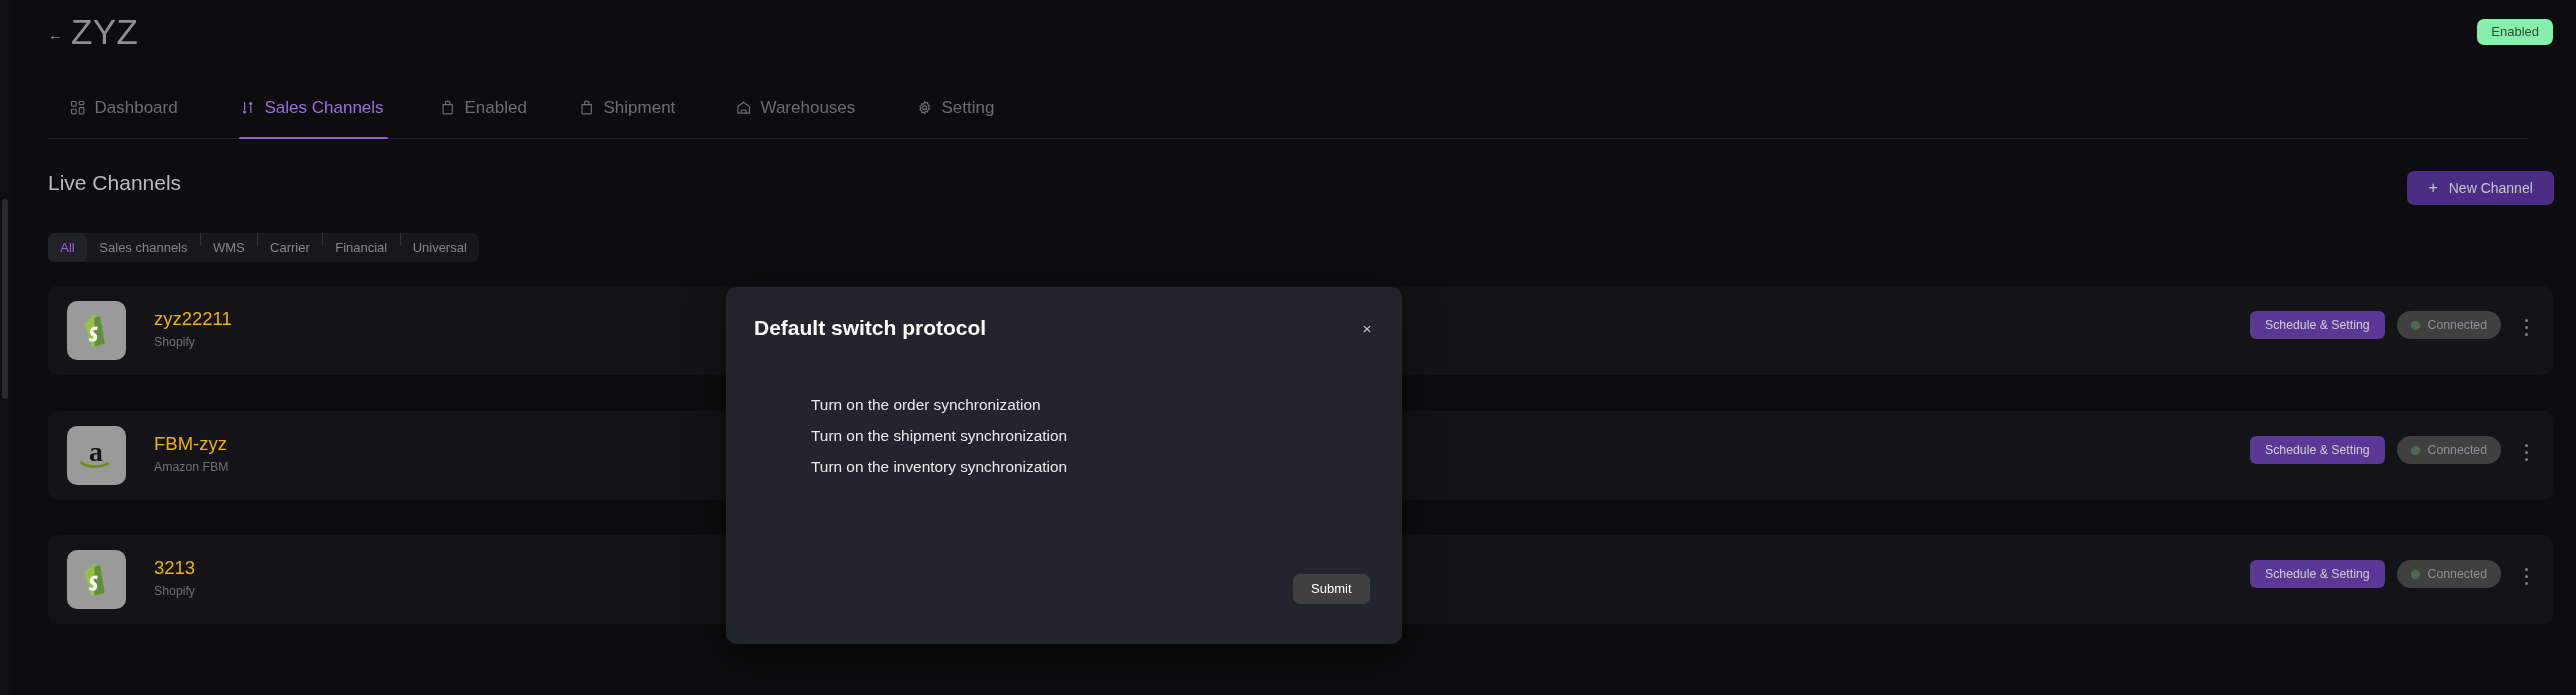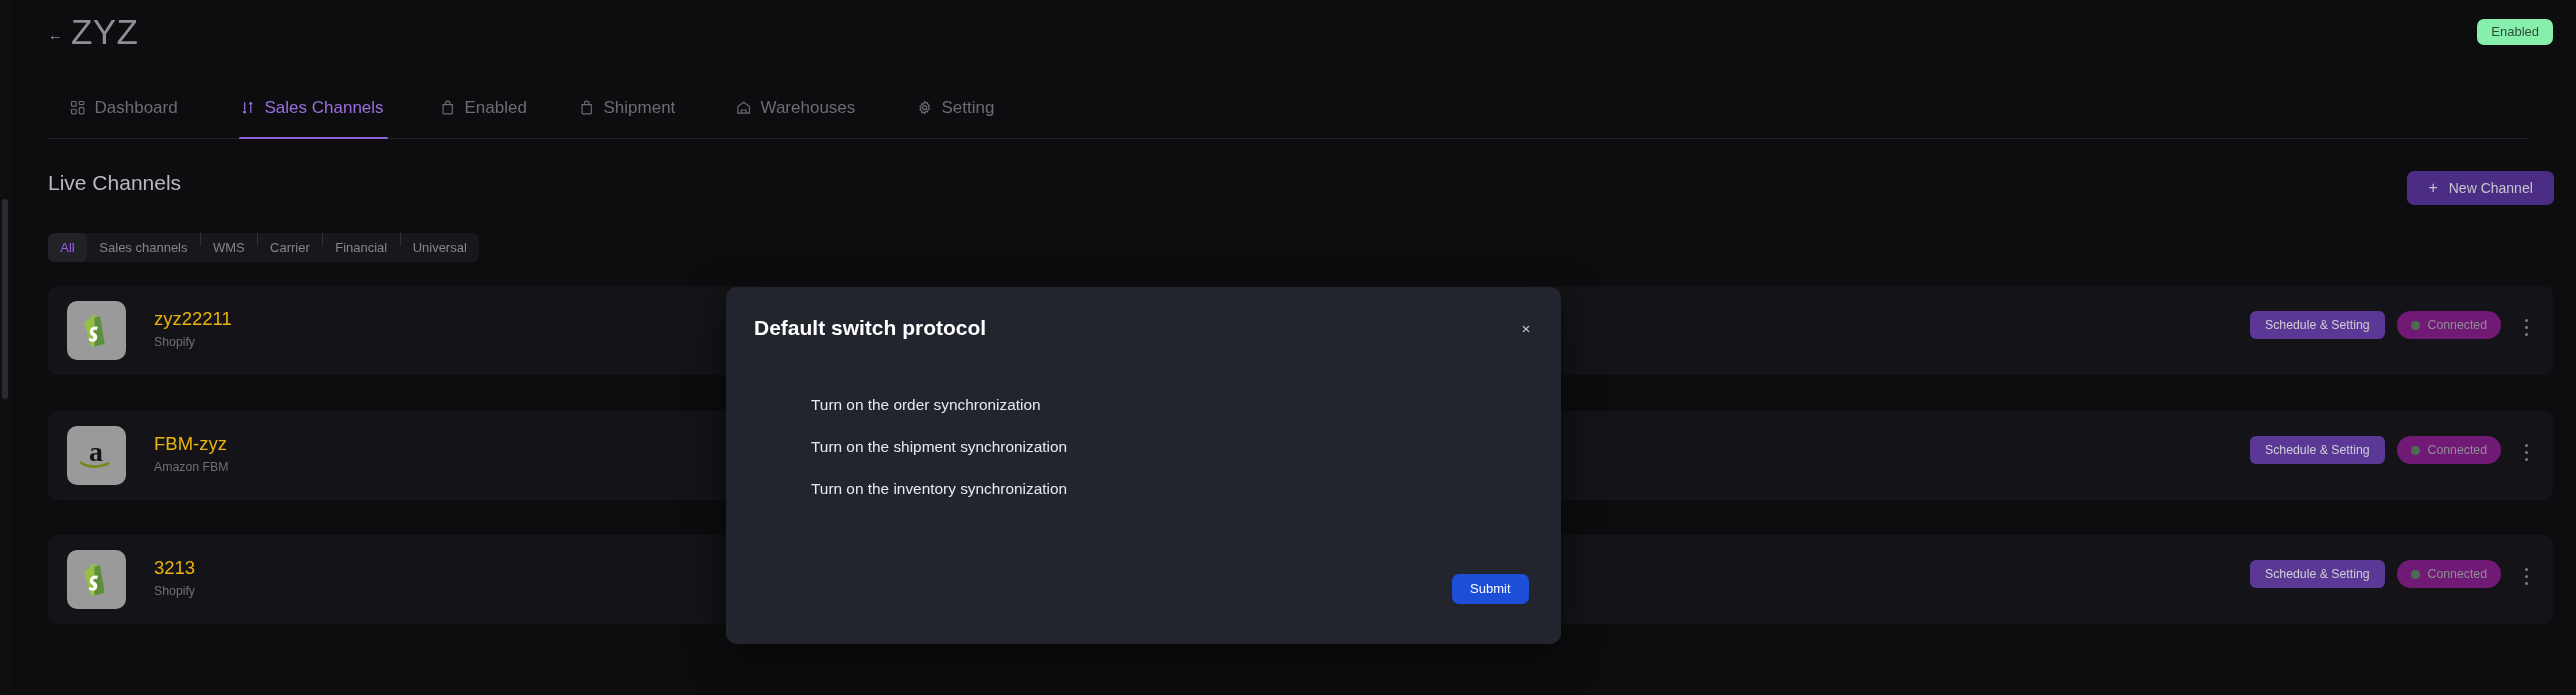--- a/index.html
+++ b/index.html
@@ -209,21 +209,21 @@
     white-space: nowrap;
   }
   .row-status {
     position: absolute;
     right: 52px; top: 25.4px;
     display: flex;
     align-items: center;
     gap: 7.7px;
     padding: 7px 14px;
     border-radius: 15.4px;
-    background: #701a75;
+    background: #404040;
     color: #8e8e95;
     font-size: 12.3px;
     white-space: nowrap;
   }
   .status-dot {
     width: 8.5px; height: 8.5px;
     border-radius: 50%;
     background: #4b6b52;
   }
   .row-kebab {
@@ -241,21 +241,21 @@
     width: 3.1px; height: 3.1px;
     border-radius: 50%;
     background: #7c7c86;
     display: block;
   }
 
   
   .modal {
     position: absolute;
     left: 726px; top: 287px;
-    width: 835px;
+    width: 676px;
     height: 357px;
     background: #22252e;
     border-radius: 10.8px;
     box-shadow: 0 10.8px 39px rgba(0,0,0,0.55);
     z-index: 40;
   }
   .modal-title {
     position: absolute;
     left: 28px; top: 29px;
     font-size: 21px;
@@ -270,33 +270,33 @@
     font-size: 15.4px;
     line-height: 20px;
     text-align: center;
     cursor: pointer;
   }
   .modal-list {
     position: absolute;
     left: 85px; top: 109px;
     display: flex;
     flex-direction: column;
-    gap: 24px;
+    gap: 13px;
     justify-content: center;
   }
   .modal-list-item {
     font-size: 15.4px;
     color: #e9e9ee;
   }
   .submit-btn {
     position: absolute;
     right: 32px; bottom: 40px;
     padding: 7.7px 18.5px;
     border-radius: 7px;
-    background: #1d4ed8;
+    background: #404040;
     color: #ffffff;
     font-size: 13px;
     border: none;
     cursor: pointer;
     font-family: "Liberation Sans", sans-serif;
   }
   .shopify-bag { display:block; }
 </style>
 </head>
 <body>

